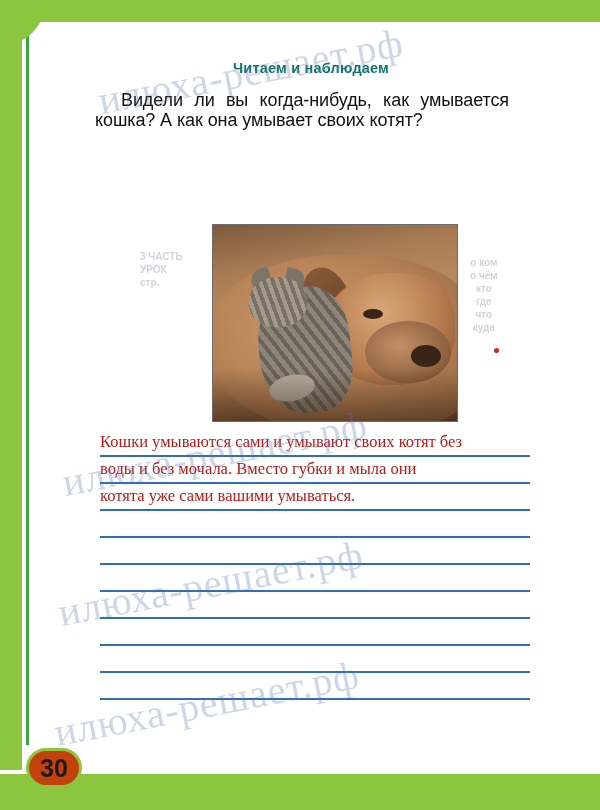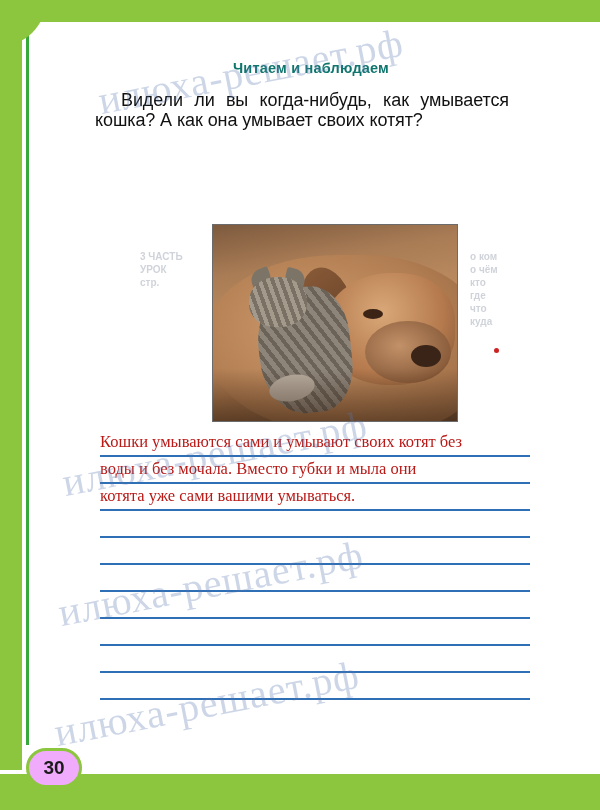--- a/index.html
+++ b/index.html
@@ -80,29 +80,29 @@
     border-bottom-right-radius: 46px;
   }
 
   
   .page-number {
     position: absolute;
     left: 26px;
     bottom: 22px;
     width: 56px;
     height: 40px;
-    background: #f0abfc;
+    background: #c2410c;
     border: 3px solid #8cc63e;
     border-radius: 28px;
     display: flex;
     align-items: center;
     justify-content: center;
     font-family: "Liberation Sans", sans-serif;
     font-weight: bold;
-    font-size: 19px;
+    font-size: 25px;
     color: #1a1a1a;
     box-sizing: border-box;
   }
 
   
   .content {
     position: absolute;
     left: 95px;
     top: 60px;
     width: 432px;
@@ -339,21 +339,21 @@
   <div class="frame-left"></div>
   <div class="frame-left-inner"></div>
   <div class="frame-rule"></div>
   <div class="corner-top-left"></div>
   <div class="frame-bottom-inner"></div>
   <div class="frame-bottom"></div>
 
   <div class="ghost-col" style="left:140px; top:250px;">3 ЧАСТЬ
 УРОК
 стр.</div>
-  <div class="ghost-col" style="left:470px; top:250px;">о ком
+  <div class="ghost-col" style="left:470px; top:256px;text-align:center;">о ком
 о чём
 кто
 где
 что
 куда</div>
 
   <div class="content">
     <div class="section-title">Читаем и наблюдаем</div>
     <p class="para">Видели ли вы когда-нибудь, как умывается кошка? А как она умывает своих котят?</p>
   </div>

